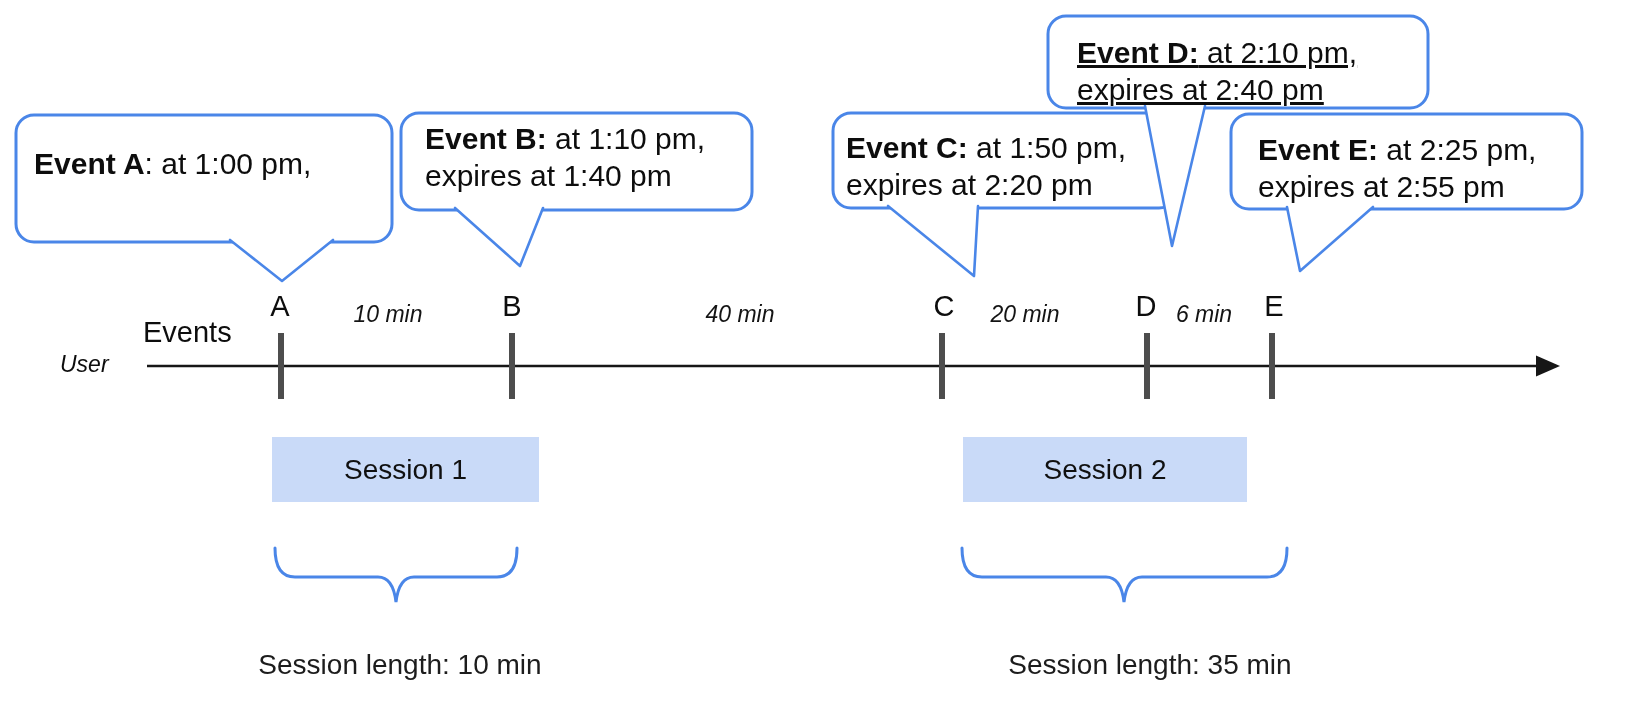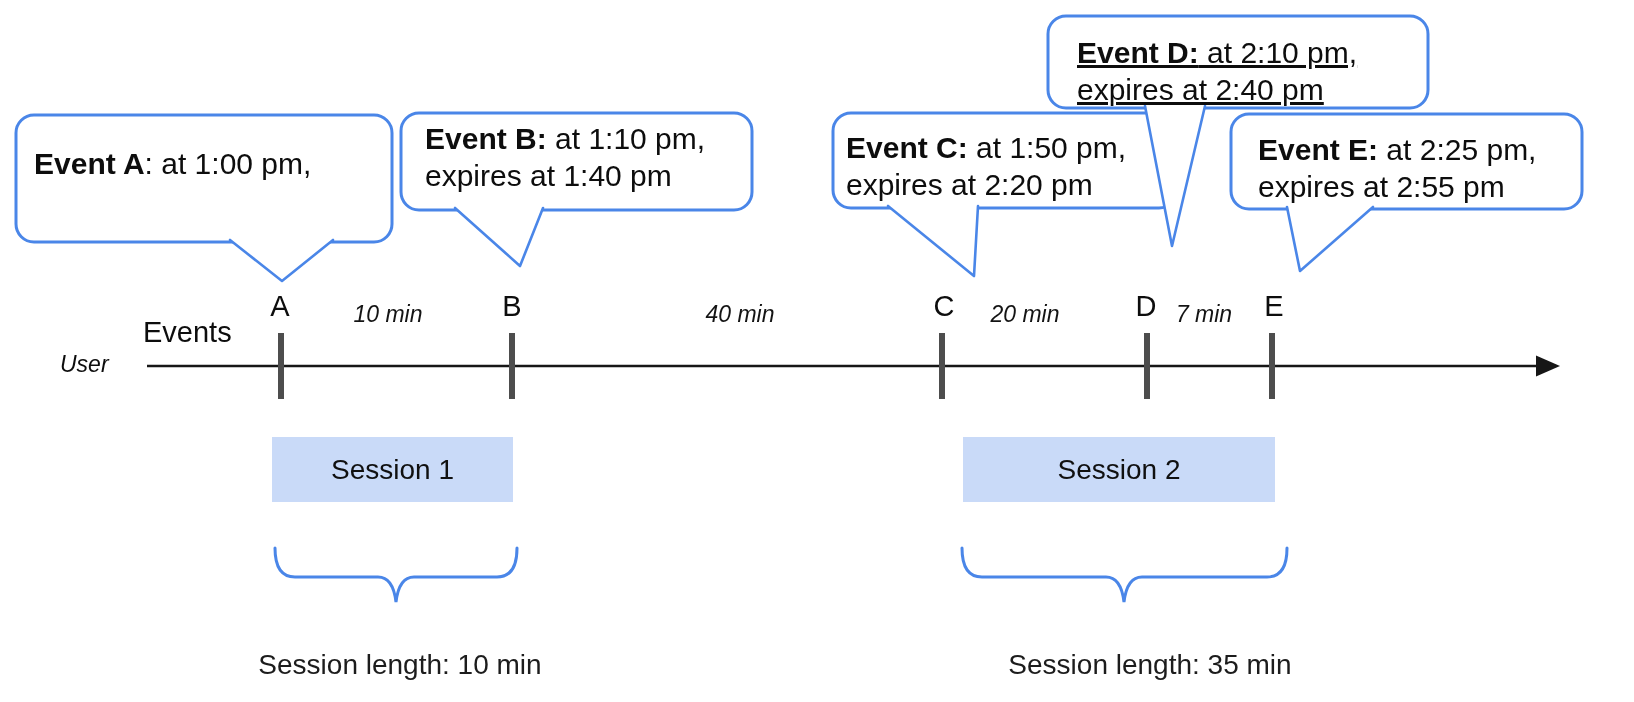--- a/index.html
+++ b/index.html
@@ -85,25 +85,25 @@
 
   <div class="txt mark-letter centered" style="left:280px;">A</div>
   <div class="txt mark-letter centered" style="left:512px;">B</div>
   <div class="txt mark-letter centered" style="left:944px;">C</div>
   <div class="txt mark-letter centered" style="left:1146px;">D</div>
   <div class="txt mark-letter centered" style="left:1274px;">E</div>
 
   <div class="txt gap-label centered" style="left:388px;">10 min</div>
   <div class="txt gap-label centered" style="left:740px;">40 min</div>
   <div class="txt gap-label centered" style="left:1025px;">20 min</div>
-  <div class="txt gap-label centered" style="left:1204px;">7 min</div>
+  <div class="txt gap-label centered" style="left:1204px;">6 min</div>
 
-  <div class="session-bar" style="left:272px;width:241px;">
+  <div class="session-bar" style="left:272px;width:267px;">
     <span>Session 1</span>
   </div>
-  <div class="session-bar" style="left:963px;width:312px;">
+  <div class="session-bar" style="left:963px;width:284px;">
     <span>Session 2</span>
   </div>
 
   <div class="txt length-label centered" style="left:400px;">Session length: 10 min</div>
   <div class="txt length-label centered" style="left:1150px;">Session length: 35 min</div>
 
 </div>
 
 </body></html>

